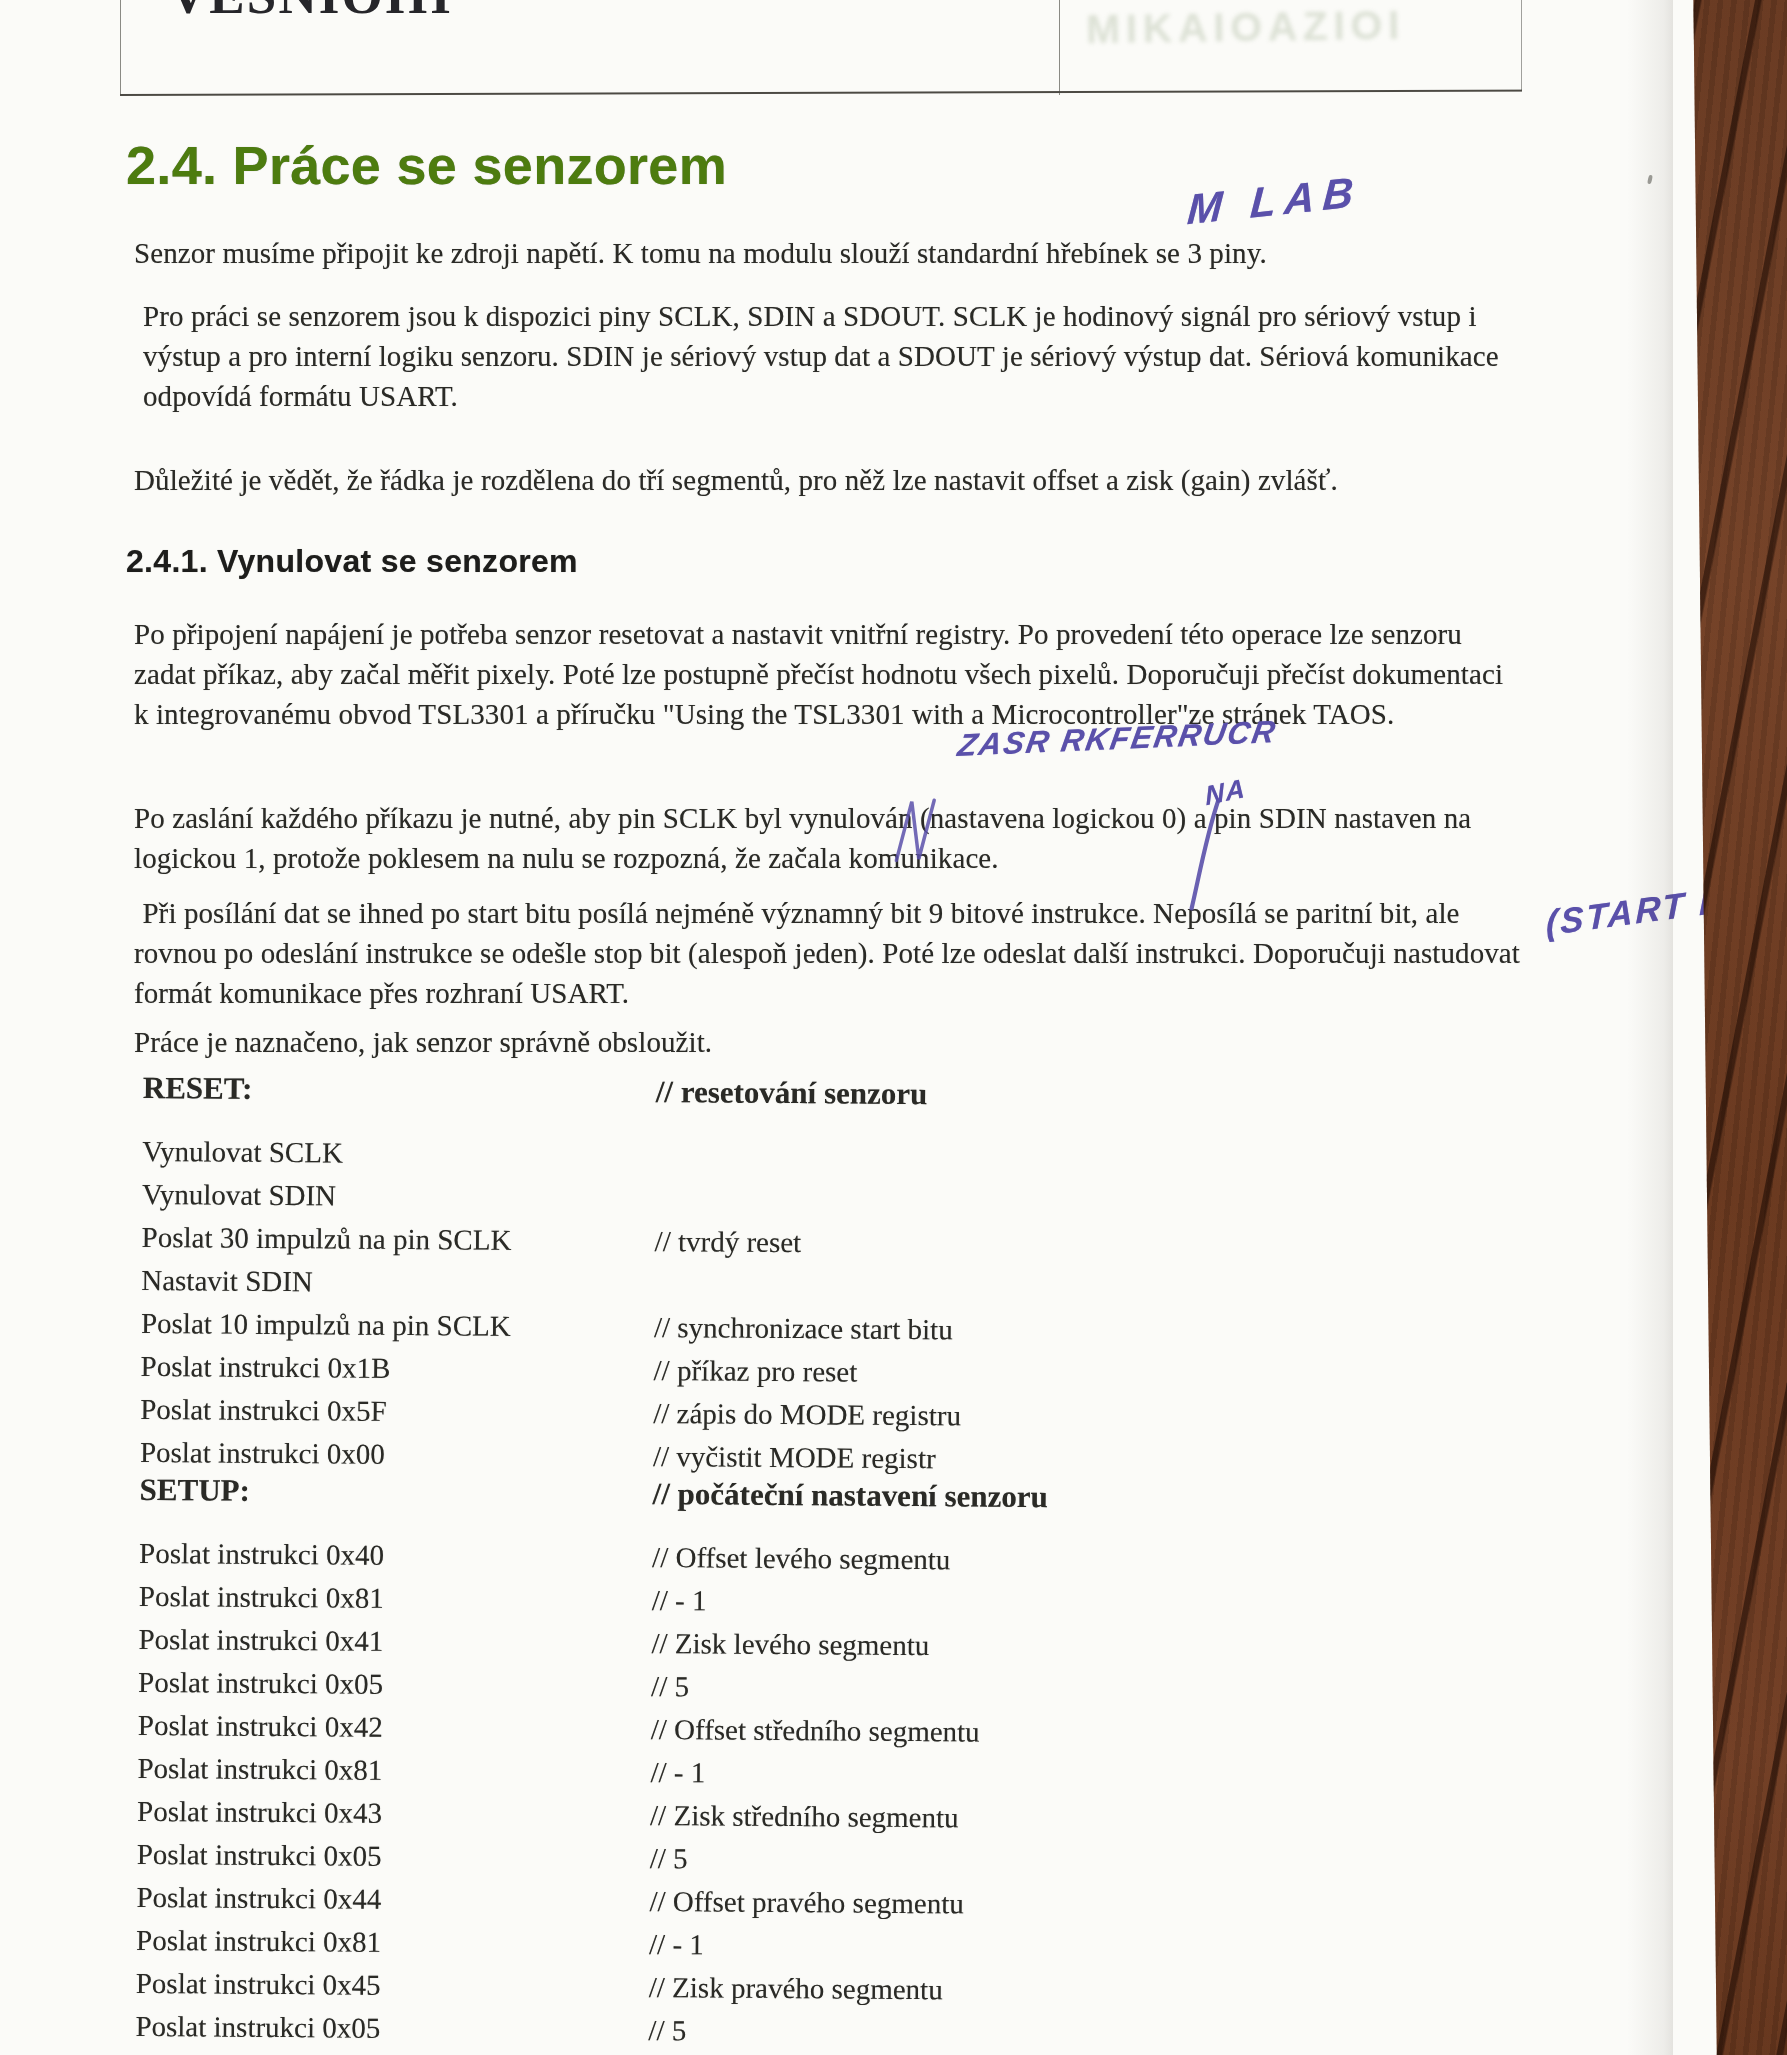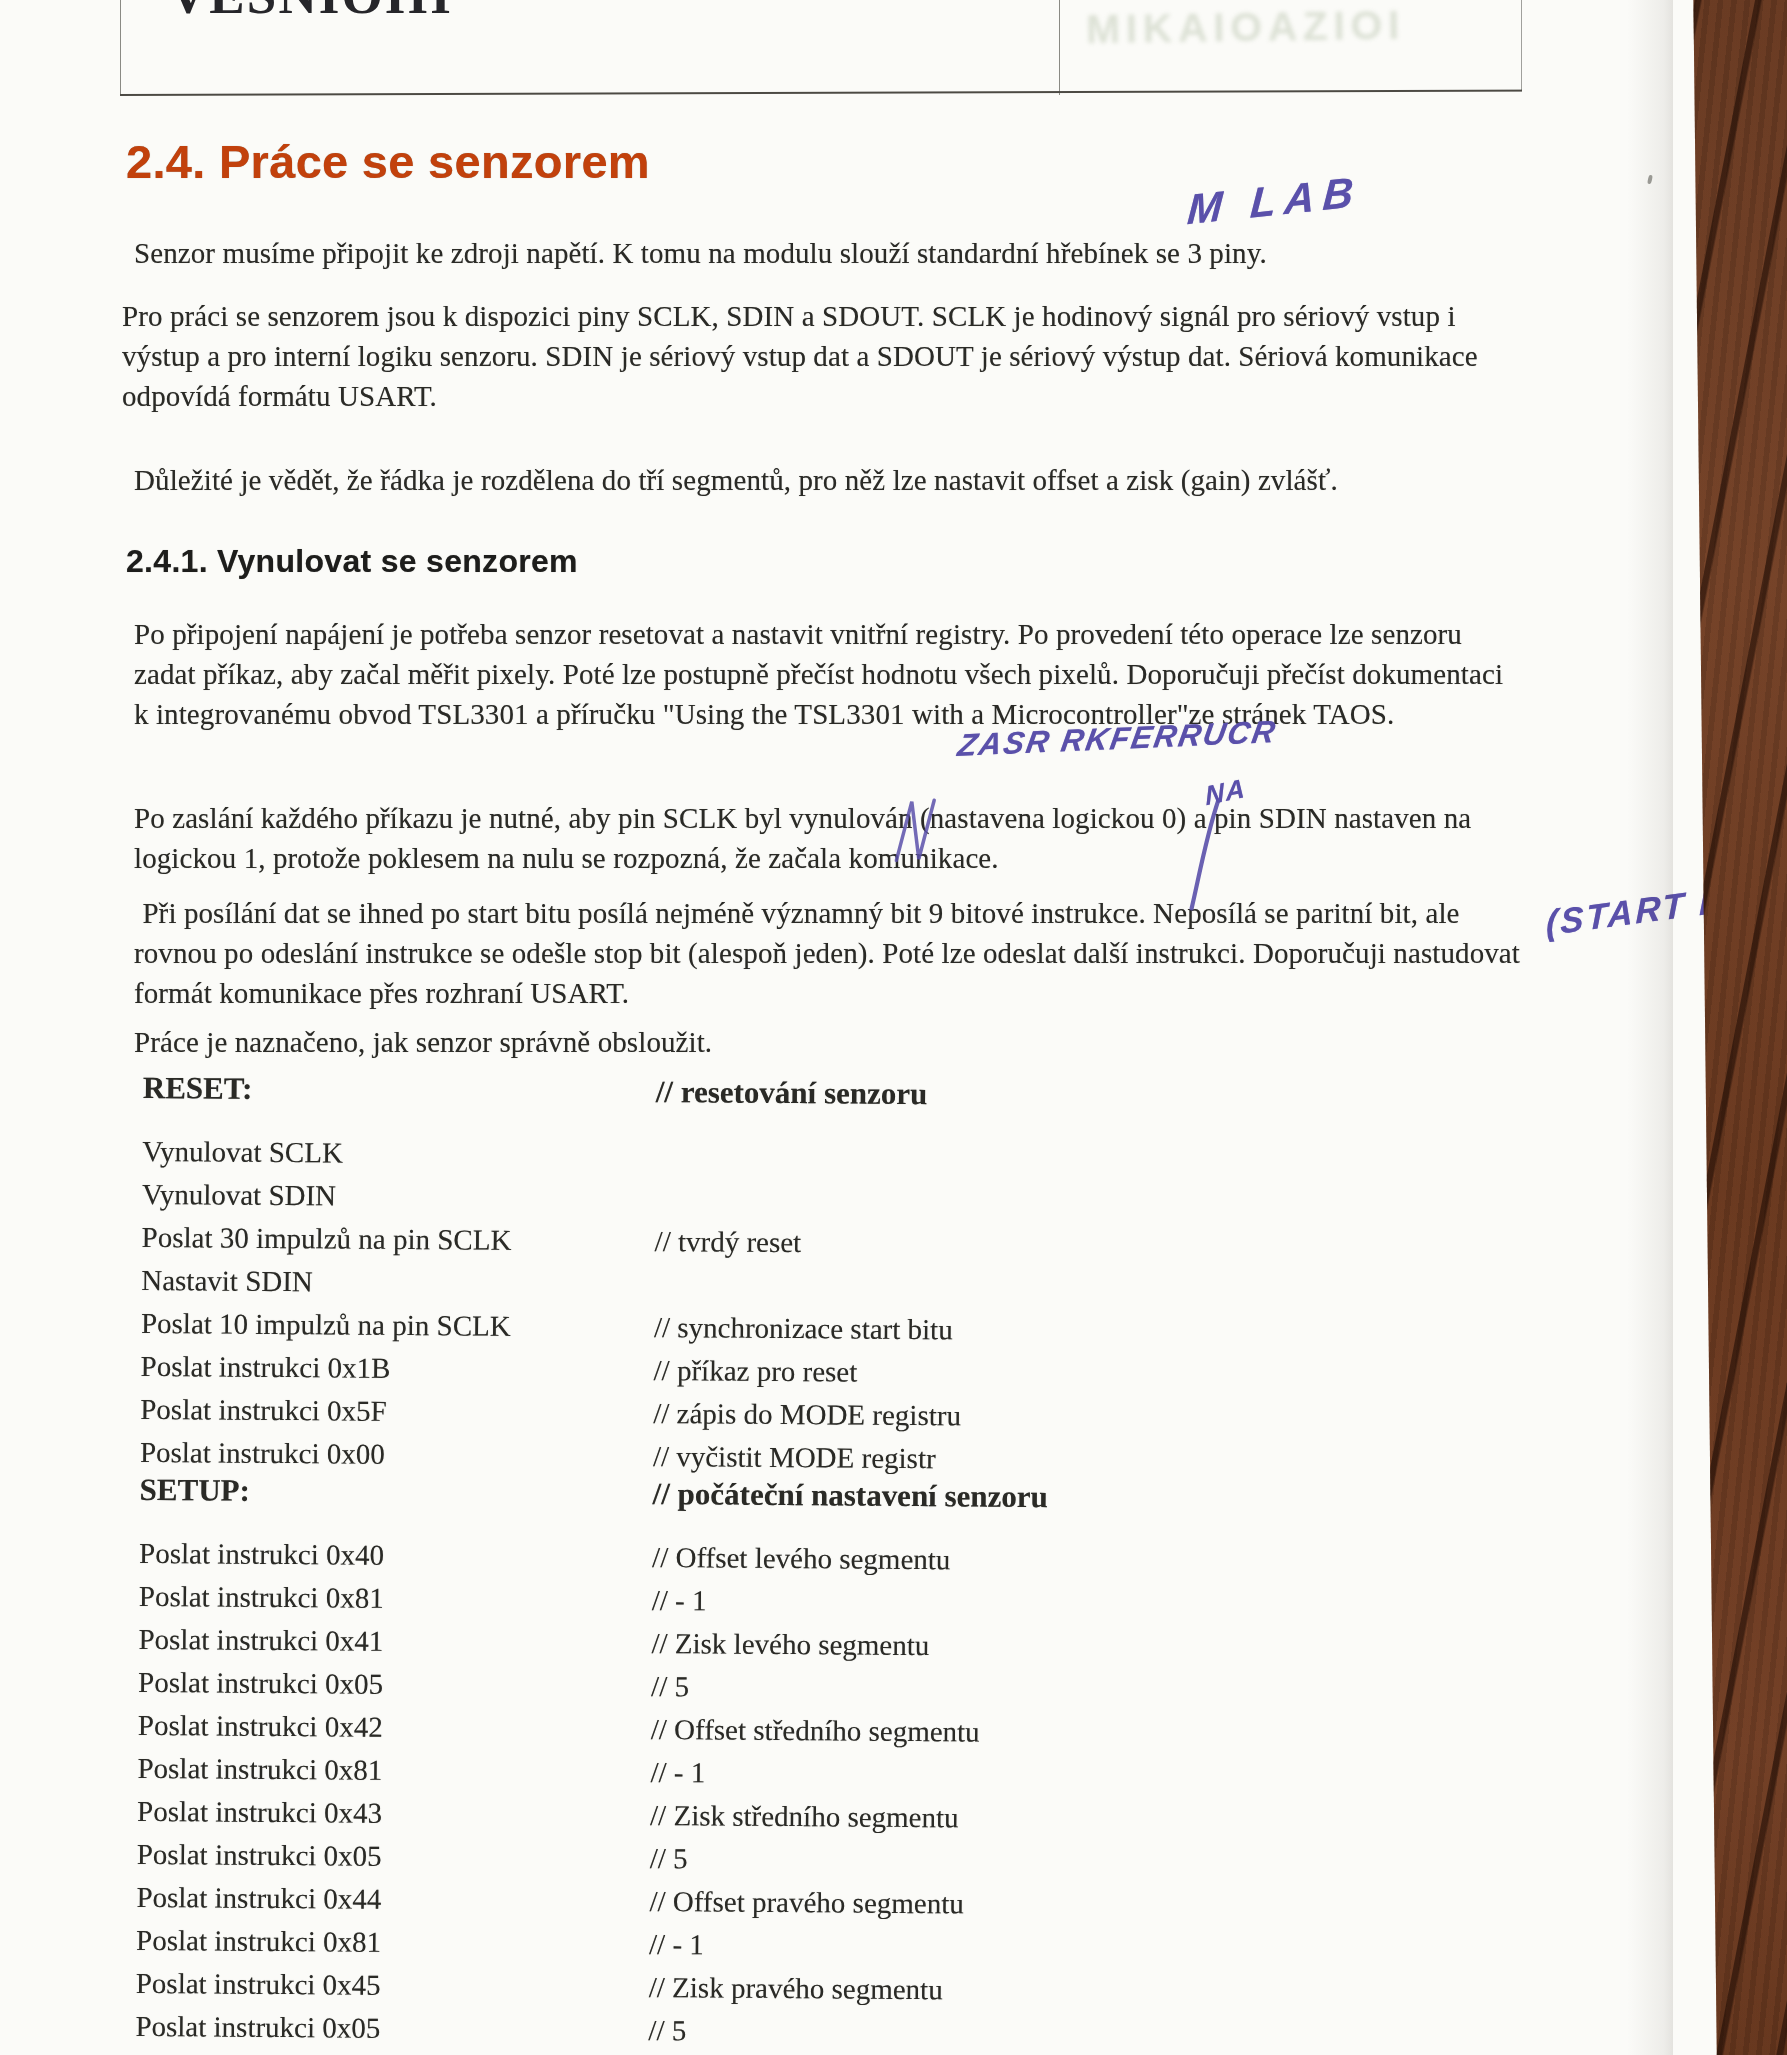--- a/index.html
+++ b/index.html
@@ -13,21 +13,21 @@
   .abs { position:absolute; }
 
   
   .body-text {
     font-size:29px; line-height:40px; margin:8px;
     letter-spacing:0.1px;
     text-shadow:0 0 0.7px rgba(70,70,65,0.5);
   }
   .h1 {
     font-family:"Liberation Sans", sans-serif; font-weight:bold;
-    font-size:47px; color:#c2410c; letter-spacing:0.3px;
+    font-size:54px; color:#4d7c0f; letter-spacing:0.3px;
     text-shadow:0 0 0.7px rgba(55,55,55,0.55);
   }
   .h2 {
     font-family:"Liberation Sans", sans-serif; font-weight:bold;
     font-size:32px; color:#1d1d1b; letter-spacing:0.3px;
     text-shadow:0 0 0.7px rgba(55,55,55,0.55);
   }
 
   
   .listing { width:1397px; transform:rotate(0.45deg); transform-origin:0 0; }
@@ -100,21 +100,21 @@
 </div>
 
 <div class="abs bleed" style="left:1086px; top:4.2px;">MIKAIOAZIOI</div>
 
 <div class="abs speck" style="left:1648px; top:175px; width:3.5px; height:9px; transform:rotate(12deg);"></div>
 
 <div class="abs h1" style="left:126px; top:134px;">2.4. Práce se senzorem</div>
 
 <p class="abs body-text" style="left:126px; top:225px; width:1397px;">Senzor musíme připojit ke zdroji napětí. K tomu na modulu slouží standardní hřebínek se 3 piny.</p>
 
-<p class="abs body-text" style="left:114px; top:288px; width:1386px;">Pro práci se senzorem jsou k dispozici piny SCLK, SDIN a SDOUT.  SCLK je hodinový signál pro sériový vstup i výstup a pro interní logiku senzoru. SDIN je sériový vstup dat a SDOUT je sériový výstup dat. Sériová komunikace odpovídá formátu USART.</p>
+<p class="abs body-text" style="left:135px; top:288px; width:1386px;">Pro práci se senzorem jsou k dispozici piny SCLK, SDIN a SDOUT.  SCLK je hodinový signál pro sériový vstup i výstup a pro interní logiku senzoru. SDIN je sériový vstup dat a SDOUT je sériový výstup dat. Sériová komunikace odpovídá formátu USART.</p>
 
 <p class="abs body-text" style="left:126px; top:452px; width:1386px;">Důležité je vědět, že řádka je rozdělena do tří segmentů, pro něž lze nastavit offset a zisk (gain) zvlášť.</p>
 
 <div class="abs h2" style="left:126px; top:543px;">2.4.1. Vynulovat se senzorem</div>
 
 <p class="abs body-text" style="left:126px; top:606px; width:1386px;">Po připojení napájení je potřeba senzor resetovat a nastavit vnitřní registry. Po provedení této operace lze senzoru zadat příkaz, aby začal měřit pixely. Poté lze postupně přečíst hodnotu všech pixelů. Doporučuji přečíst dokumentaci k integrovanému obvod TSL3301 a příručku "Using the TSL3301 with a Microcontroller"ze stránek TAOS.</p>
 
 <p class="abs body-text" style="left:126px; top:790px; width:1386px;">Po zaslání každého příkazu je nutné, aby pin SCLK byl vynulován (nastavena logickou 0) a pin SDIN nastaven na logickou 1, protože poklesem na nulu se rozpozná, že začala komunikace.</p>
 
 <p class="abs body-text" style="left:126px; top:885px; width:1397px; text-indent:8.4px;">Při posílání dat se ihned po start bitu posílá nejméně významný bit 9 bitové instrukce. Neposílá se paritní bit, ale rovnou po odeslání instrukce se odešle stop bit (alespoň jeden). Poté lze odeslat další instrukci. Doporučuji nastudovat formát komunikace přes rozhraní USART.</p>

